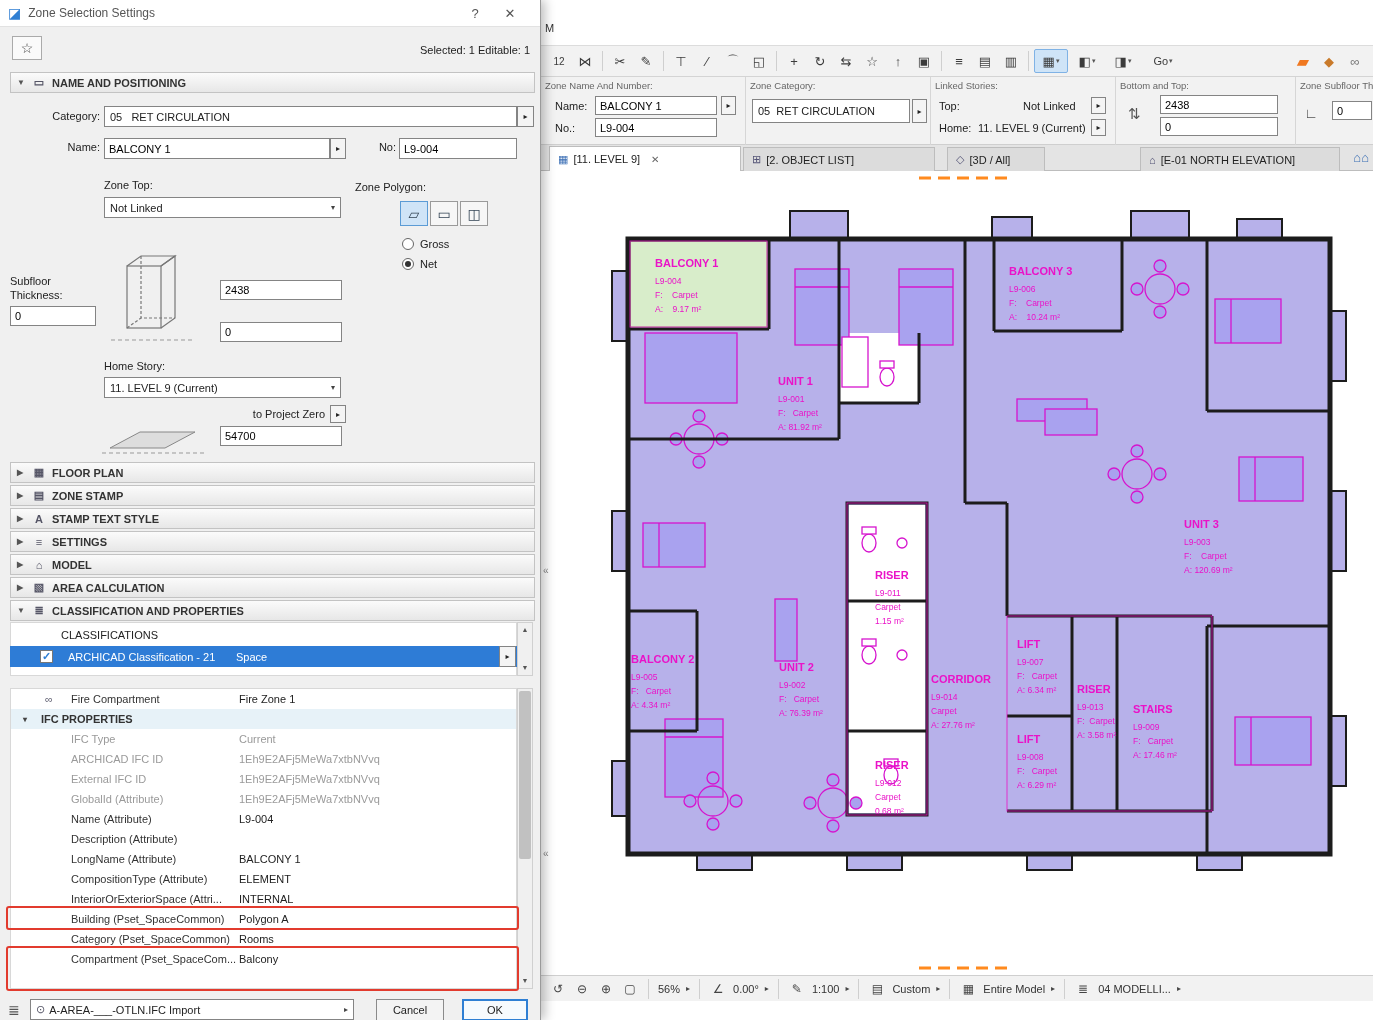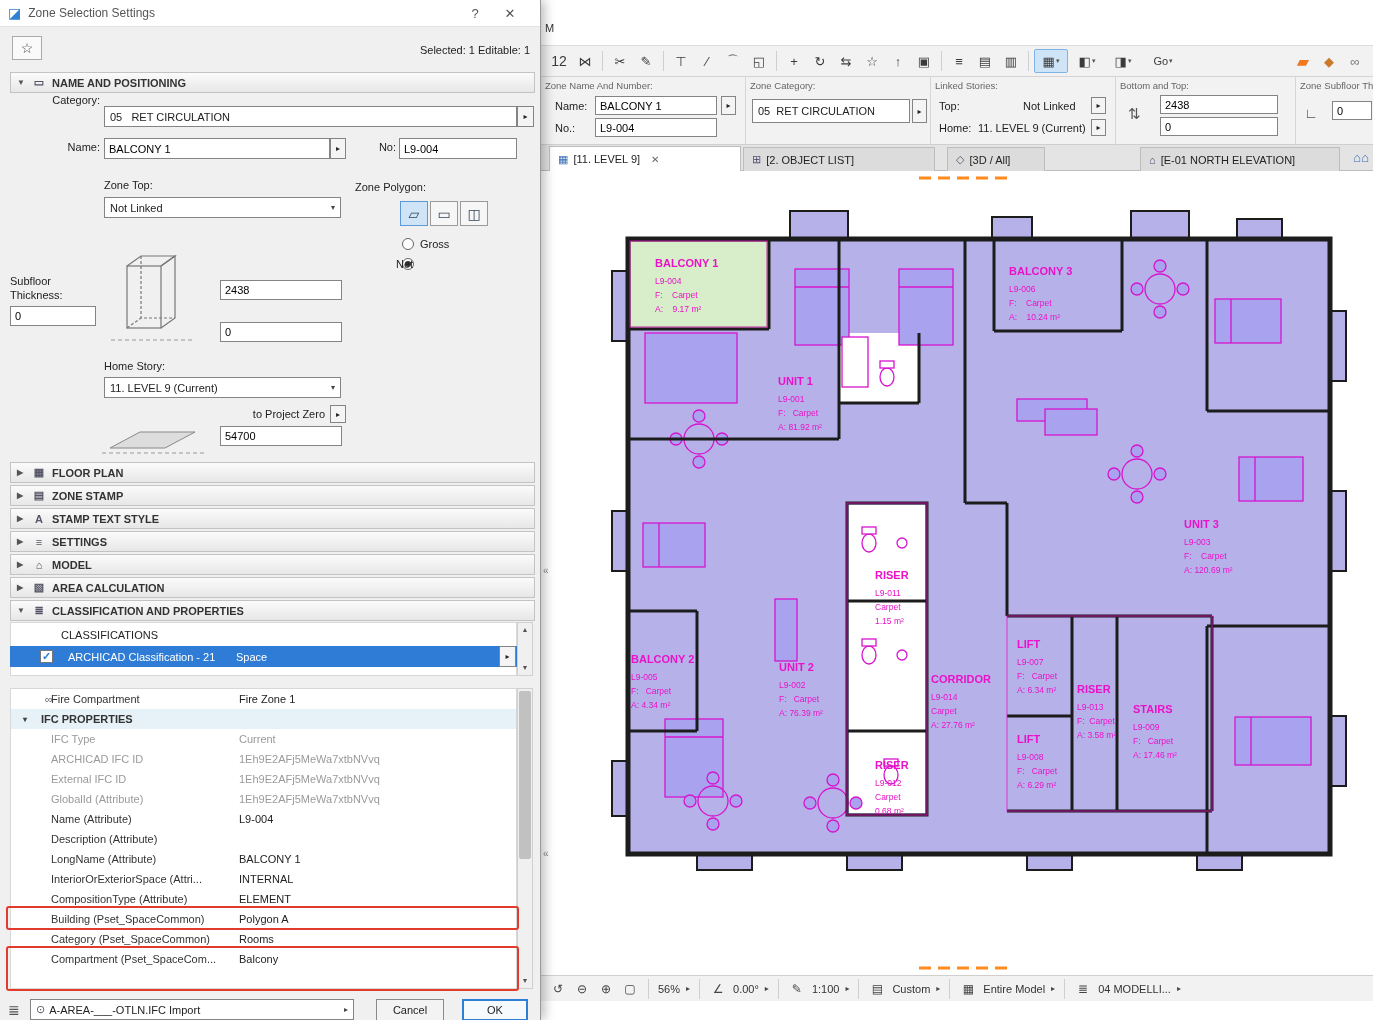--- a/index.html
+++ b/index.html
@@ -34,21 +34,21 @@
   .titlebar .tbtn{margin-left:auto;width:28px;text-align:center;color:#555;font-size:13px;cursor:pointer}
   .titlebar .tbtn.x{margin-left:0}
   .starbtn{position:absolute;left:12px;top:36px;width:30px;height:24px;border:1px solid #aaa;background:#fafafa;
            display:flex;align-items:center;justify-content:center;font-size:14px;color:#444;cursor:pointer}
   .polybtn{position:absolute;width:28px;height:25px;border:1px solid #9a9a9a;background:#f6f6f6;
            display:flex;align-items:center;justify-content:center;font-size:14px;color:#345;cursor:pointer}
   .polybtn.sel{background:#cfe4f7;border-color:#5b9bd5}
   
   .ppanel{position:absolute;left:10px;width:507px;background:#fff;border:1px solid #d8d8d8}
   .prow{display:flex;height:20px;align-items:center;font-size:11px;position:relative}
-  .prow .pn{width:228px;padding-left:40px;color:#333;overflow:hidden;white-space:nowrap}
+  .prow .pn{width:228px;padding-left:60px;color:#333;overflow:hidden;white-space:nowrap}
   .prow .pv{flex:1;white-space:pre;color:#222;overflow:hidden}
   .prow.readonly .pn,.prow.readonly .pv{color:#9a9a9a}
   .prow.group{background:#e7f2f8;font-weight:bold}
   .prow.group .pn{padding-left:30px}
   .prow .gtri{position:absolute;left:12px;font-size:8px;color:#444}
   .prow .picon{position:absolute;left:34px;font-size:11px;color:#667}
   .crow{position:absolute;left:10px;width:507px;height:21px;background:#2e7cd6;color:#fff;display:flex;align-items:center}
   .crow .cn{margin-left:58px;width:168px}
   .crow .cv{flex:1}
   .redbox{position:absolute;border:2px solid #e23b2e;border-radius:3px;z-index:5;pointer-events:none}
@@ -90,21 +90,21 @@
 <body>
 
 <div class="root">
 
   <div class="abs" style="left:541px;right:0;top:0;height:45px;background:#fff">
     <span class="abs" style="left:4px;top:22px;color:#333">M</span>
   </div>
 
   <div class="toolbar">
     <div class="tb">
-        <span style="font-size:14px">12</span>
+        <span style="font-size:10px">12</span>
       </div>
     <div class="tb">
         <span>⋈</span>
       </div>
     <span class="sep"></span>
     <div class="tb">
         <span>✂</span>
       </div>
     <div class="tb">
         <span>✎</span>
@@ -510,21 +510,21 @@
         <span>☆</span>
       </div>
     <span class="lbl pre" style="right:10px;top:44px;left:auto">Selected: 1   Editable: 1</span>
 
     <div class="bar" style="top:72px">
       <span class="tri">▼</span>
       <span class="ico">▭</span>
       <span>NAME AND POSITIONING</span>
     </div>
 
-    <span class="lbl rlabel" style="left:0;width:100px;top:94px">Category:</span>
+    <span class="lbl rlabel" style="left:0;width:100px;top:110px">Category:</span>
     <div class="combo" style="left:104px;top:106px;width:413px;height:21px">
       <span class="pre">05   RET CIRCULATION</span>
     </div>
     <div class="arrbtn" style="left:517px;top:106px;width:17px;height:21px">
         <span>▸</span>
       </div>
 
     <span class="lbl rlabel" style="left:40px;width:60px;top:141px">Name:</span>
     <input class="txt" style="left: 104px; top: 138px; width: 226px; height: 21px;" value="BALCONY 1">
     <div class="arrbtn" style="left:330px;top:138px;width:16px;height:21px">
@@ -546,21 +546,21 @@
     <div class="polybtn" style="left:430px;top:201px">
         <span>▭</span>
       </div>
     <div class="polybtn" style="left:460px;top:201px">
         <span>◫</span>
       </div>
 
     <span class="radio" style="left:402px;top:238px"></span>
     <span class="lbl" style="left:420px;top:238px">Gross</span>
     <span class="radio sel" style="left:402px;top:258px"></span>
-    <span class="lbl" style="left:396px;top:258px">Net</span>
+    <span class="lbl" style="left:420px;top:258px">Net</span>
 
     <span class="lbl" style="left:10px;top:275px">Subfloor</span>
     <span class="lbl" style="left:10px;top:289px">Thickness:</span>
     <input class="txt" style="left: 10px; top: 306px; width: 86px; height: 20px;" value="0">
 
     <svg class="abs" style="left:105px;top:248px" width="95" height="105" viewBox="0 0 95 105">
       <g fill="none" stroke="#777" stroke-width="1.2">
         <rect x="22" y="18" width="34" height="62"></rect>
         <path d="M22 18 L36 8 L70 8 L56 18"></path>
         <path d="M56 18 L70 8 L70 70 L56 80"></path>
@@ -675,26 +675,26 @@
       </div>
       <div class="prow">
         <span class="pn">Description (Attribute)</span>
         <span class="pv"></span>
       </div>
       <div class="prow">
         <span class="pn">LongName (Attribute)</span>
         <span class="pv">BALCONY 1</span>
       </div>
       <div class="prow">
+        <span class="pn">CompositionType (Attribute)</span>
+        <span class="pv">ELEMENT</span>
+      </div>
+      <div class="prow">
         <span class="pn">InteriorOrExteriorSpace (Attri...</span>
         <span class="pv">INTERNAL</span>
-      </div>
-      <div class="prow">
-        <span class="pn">CompositionType (Attribute)</span>
-        <span class="pv">ELEMENT</span>
       </div>
       <div class="prow">
         <span class="pn">Building (Pset_SpaceCommon)</span>
         <span class="pv">Polygon A</span>
       </div>
       <div class="prow">
         <span class="pn">Category (Pset_SpaceCommon)</span>
         <span class="pv">Rooms</span>
       </div>
       <div class="prow">

